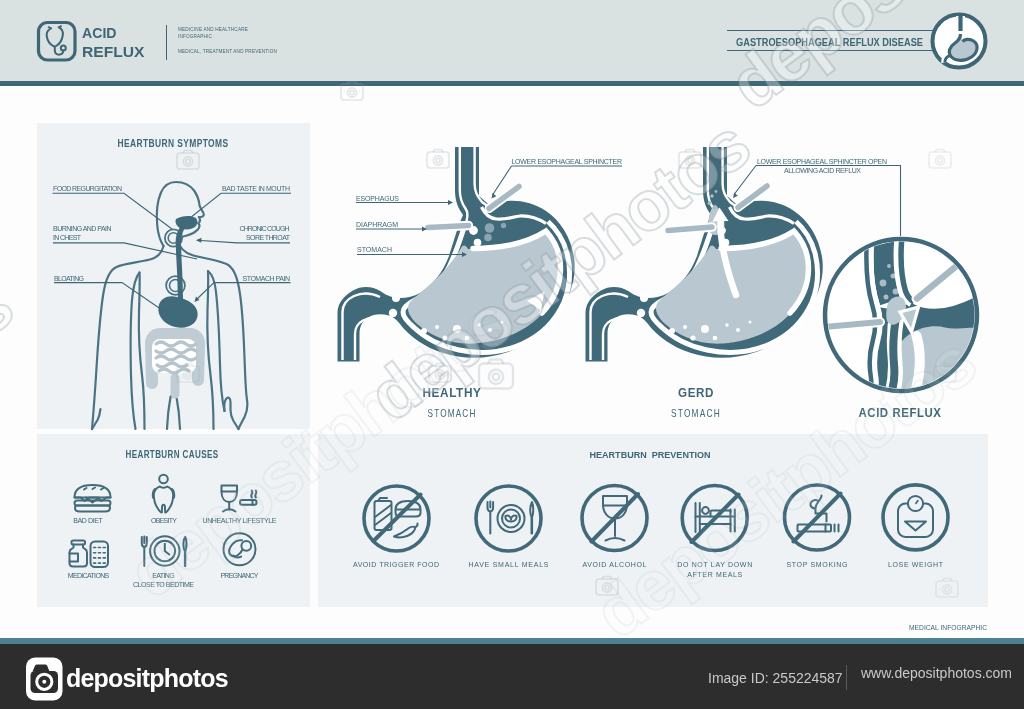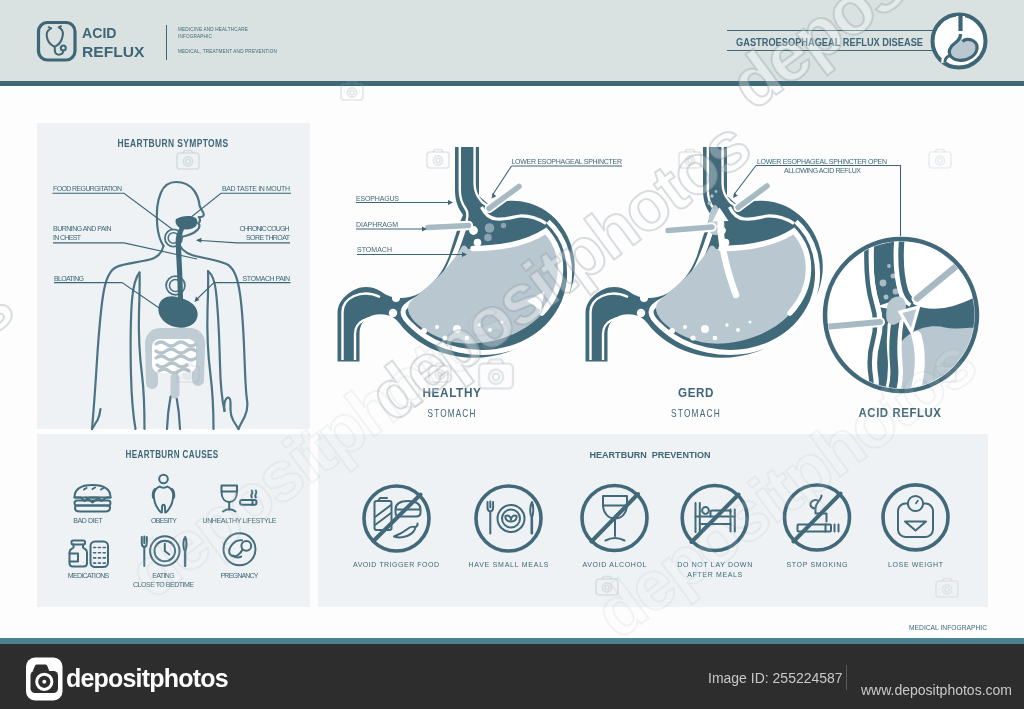--- a/index.html
+++ b/index.html
@@ -7,21 +7,21 @@
 .header{position:absolute;top:0;left:0;width:1024px;height:81px;background:#d9e2e1}
 .hbar{position:absolute;top:81px;left:0;width:1024px;height:5px;background:#3f6877}
 .panel{position:absolute;background:#eef2f4}
 #p1{left:37px;top:123px;width:273px;height:306px}
 #p2{left:37px;top:434px;width:273px;height:173px}
 #p3{left:318px;top:434px;width:670px;height:173px}
 .tealline{position:absolute;top:638px;left:0;width:1024px;height:6px;background:#4d8191}
 .bbar{position:absolute;top:644px;left:0;width:1024px;height:65px;background:#2d2d2d}
 .bbar .logotxt{position:absolute;left:66px;top:20px;color:#fff;font-size:25px;font-weight:bold;letter-spacing:-0.8px}
 .bbar .iid{position:absolute;left:708px;top:26px;color:#c9c9c9;font-size:14px}
-.bbar .url{position:absolute;left:861px;top:38px;color:#c9c9c9;font-size:14px}
+.bbar .url{position:absolute;left:861px;top:21px;color:#c9c9c9;font-size:14px}
 .vsep{position:absolute;left:846px;top:21px;width:1px;height:25px;background:#5a5a5a}
 svg{position:absolute;left:0;top:0}
 svg text{fill:#3e6676;font-family:"Liberation Sans",sans-serif}
 svg text.wm{fill:rgba(255,255,255,0.30);stroke:rgba(118,132,142,0.27);stroke-width:2px}
 .ttl{font-size:10.5px;font-weight:bold;letter-spacing:0.5px}
 .ttl2{font-size:12px;font-weight:bold;letter-spacing:0.6px}
 .stit{font-size:10.5px;letter-spacing:1.5px}
 .big{font-size:12.5px;font-weight:bold;letter-spacing:0.6px}
 </style>
 </head>

